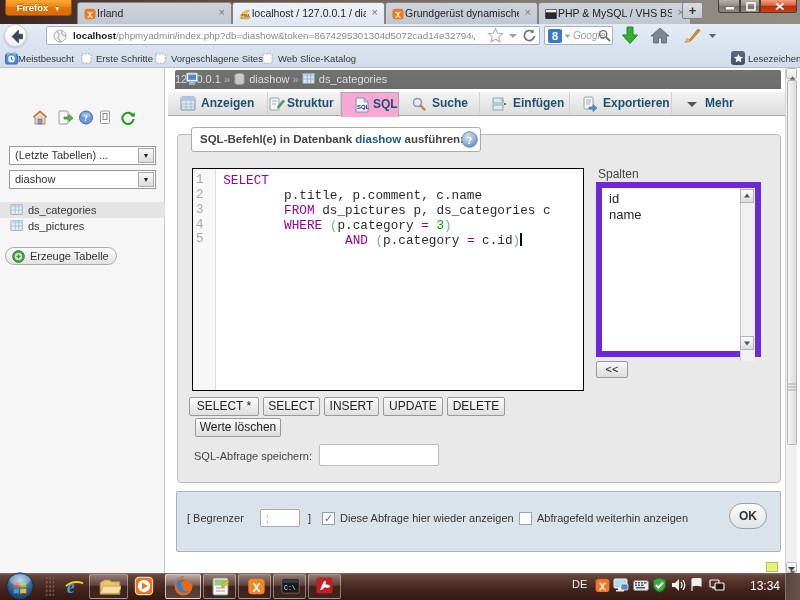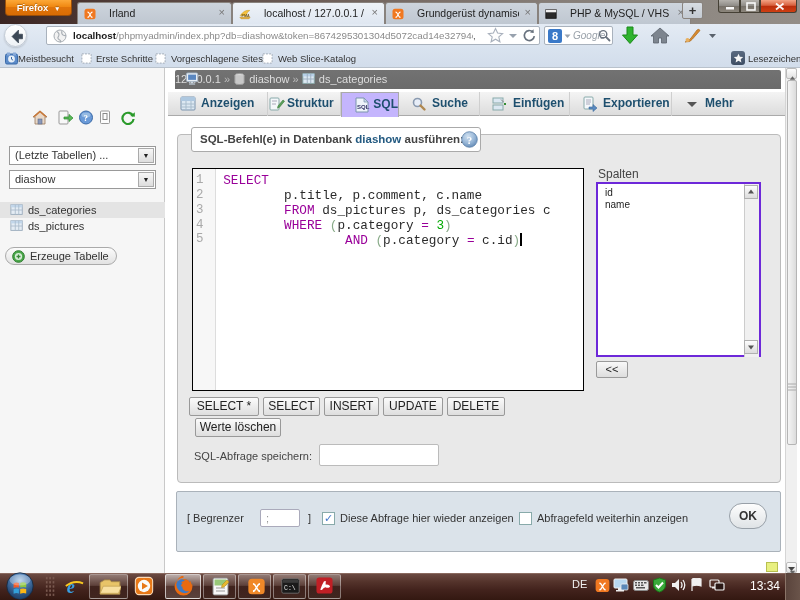--- a/index.html
+++ b/index.html
@@ -14,21 +14,21 @@
   background:linear-gradient(#fca838,#f08812 45%,#e0740a 50%,#d96c04);
   border:1px solid #9a4e0a; border-top:none; color:#fff; font-size:9.5px; font-weight:bold;
   text-align:center; line-height:15px; text-shadow:0 -1px 1px rgba(0,0,0,.3); }
 #fxbtn span { font-size:6.5px; margin-left:3px; }
 .tab { top:2px; height:22px; background:linear-gradient(#cdd4dc,#bfc7d1);
   border:1px solid #88827d; border-bottom:none; border-radius:3px 3px 0 0;
   font-size:10.5px; color:#222; overflow:hidden; white-space:nowrap; }
 .tab.active { background:linear-gradient(#eef2f7,#dfe7f1); z-index:3; }
 .tab .fav { position:absolute; left:6px; top:5px; width:12px; height:12px; }
 .tab .fav svg { width:12px; height:12px; }
-.tab .tt { position:absolute; left:19px; top:4px; width:114px; overflow:hidden;padding-left:12px; }
+.tab .tt { position:absolute; left:19px; top:4px; width:114px; overflow:hidden; }
 .tab .tx { position:absolute; right:6px; top:3px; color:#777; font-size:11px; }
 #newtab { left:682px; top:2px; width:21px; height:17px; background:linear-gradient(#d8dde3,#c3cad2);
   border:1px solid #8a847f; border-radius:2px; color:#333; font-size:13px; font-weight:bold;
   text-align:center; line-height:15px; }
 
 .wctl { top:0; height:13px; border:1px solid #454035; border-top:none; color:#fff; }
 #wmin { left:718px; width:22px; border-radius:0 0 0 3px; background:linear-gradient(#b5b2ad,#8d8a85 50%,#767068 50%,#8c867c); }
 #wmax { left:740px; width:20px; background:linear-gradient(#b5b2ad,#8d8a85 50%,#767068 50%,#8c867c); }
 #wclose { left:760px; width:37px; border-radius:0 0 3px 0; background:linear-gradient(#f2a384,#d75f3c 45%,#b92d0b 50%,#cf3f12); }
 
@@ -54,35 +54,35 @@
 .trow { left:0; width:165px; height:16px; font-size:11px; color:#333; line-height:16px; }
 #newtablebtn { left:5px; top:179px; width:112px; height:18px; border:1px solid #aaa; border-radius:9px;
   background:linear-gradient(#fcfcfc,#e2e2e2); font-size:11px; color:#333; line-height:16px; }
 
 #breadcrumb { left:175px; top:70px; width:606px; height:19px; background:linear-gradient(#727272,#6b6b6b);
   color:#ddd; font-size:11px; line-height:18px; white-space:nowrap; border-radius:2px 2px 0 0;}
 #pmatabs { left:168px; top:92px; width:617px; height:24px; background:linear-gradient(#f4f4f4,#dcdcdc);
   border-bottom:1px solid #aaa; font-size:12px; }
 .ptab { position:absolute; top:0; height:24px; line-height:23px; color:#1e4f6e; font-weight:bold; border-right:1px solid #cfcfcf; font-size:12px; }
 .ptab svg,.ptab .pic { position:absolute; left:12px; top:4px; }
-.ptab.active { background:#c4b5fd; border:1px solid #aaa; border-bottom:none; height:25px;text-align:right; }
+.ptab.active { background:#f9a8d4; border:1px solid #aaa; border-bottom:none; height:25px; }
 
 #fieldset { left:177px; top:134px; width:604px; height:349px; background:#e9e9e9; border:1px solid #bbb; border-radius:4px; }
 #legend { left:191px; top:127px; width:290px; height:25px; background:#fff; border:1px solid #aaa; border-radius:3px;
   font-size:11.5px; font-weight:bold; color:#444; line-height:23px; }
 #legend a { color:#235a81; text-decoration:none; }
 #editor { left:192px; top:168px; width:392px; height:223px; background:#fff; border:1px solid #000; }
 #gutter { position:absolute; left:0; top:0; width:23px; height:221px; background:#f7f7f7; border-right:1px solid #ddd; }
 .ln { position:absolute; color:#a9a9a9; font-family:"Liberation Mono",monospace; font-size:12.4px; }
 .code { position:absolute; left:30.2px; font-family:"Liberation Mono",monospace; font-size:12.7px; color:#2a2a2a; white-space:pre; }
 .kw { color:#990099; }
 .num { color:#00aa00; }
 .br { color:#88aa88; }
 #spaltenlbl { left:598px; top:167px; font-size:12px; color:#444; }
-#listbox { left:596px; top:182px; width:165px; height:175px; background:#fff; border:2px solid #6d28d9; font-size:10px; color:#222; }
+#listbox { left:596px; top:182px; width:165px; height:175px; background:#fff; border:6px solid #6d28d9; font-size:13px; color:#222; }
 #lbsb { position:absolute; right:0; top:0; width:15px; height:173px; background:#f0f0f0; border-left:1px solid #ccc; }
 #ltbtn { left:596px; top:361px; width:32px; height:17px; background:linear-gradient(#f8f8f8,#ddd); border:1px solid #999; border-radius:2px; font-size:11px; color:#222; text-align:center; line-height:15px; }
 .btn { background:linear-gradient(#fbfbfb,#dedede); border:1px solid #999; border-radius:2px;
   font-size:12px; color:#222; text-align:center; }
 #sqlsave { left:319px; top:444px; width:120px; height:22px; background:#fff; border:1px solid #bbb; border-radius:2px; }
 #footerbar { left:176px; top:491px; width:605px; height:61px; background:#dbe3ea; border:1px solid #aab2ba; border-radius:2px;
   font-size:11px; color:#333; }
 #okbtn { left:729px; top:503px; width:38px; height:26px; border-radius:13px; background:linear-gradient(#fdfdfd,#dfe3e6);
   border:1px solid #98a0a8; font-size:12px; font-weight:bold; color:#333; text-align:center; line-height:24px; }
 #vscroll { left:785px; top:68px; width:12px; height:505px; background:#f0f0f0; border-left:1px solid #d5d5d5; }

